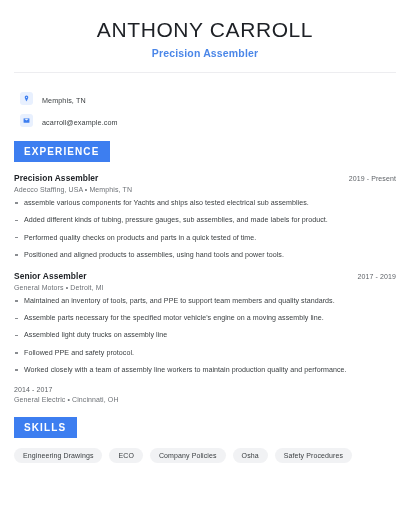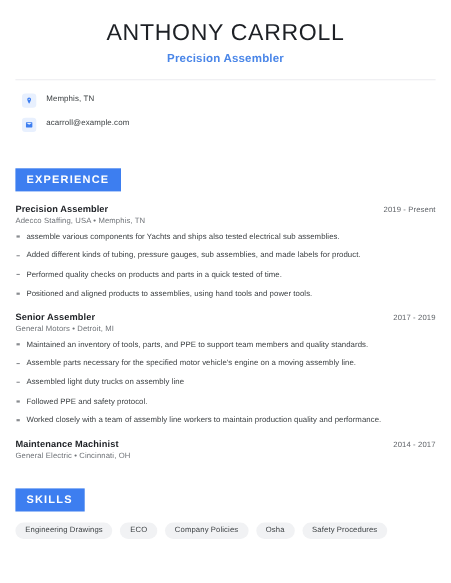--- a/index.html
+++ b/index.html
@@ -31,21 +31,21 @@
   .rule {
     margin-top: 13px;
     height: 1px;
     background: #ededf0;
   }
 
   
   .contact { margin-top: 12px; padding-left: 6px; }
   .contact-row {
     display: flex;
-    align-items: flex-start;
+    align-items: flex-end;
     height: 20px;
     margin-bottom: 2px;
   }
   .cicon {
     width: 13px;
     height: 13px;
     border-radius: 3px;
     background: #e8f0fe;
     display: flex;
     align-items: center;
@@ -54,21 +54,21 @@
   }
   .cicon svg { display: block; }
   .ctext {
     margin-left: 9px;
     font-size: 7.2px;
     color: #3c4043;
     letter-spacing: 0.1px;
   }
 
   
-  .section { margin-top: 26px; }
+  .section { margin-top: 14px; }
   .banner {
     display: inline-block;
     background: #3d7ef0;
     color: #ffffff;
     font-size: 10px;
     font-weight: bold;
     letter-spacing: 1.1px;
     padding: 5px 11px 5px 10px;
   }
 
@@ -195,21 +195,20 @@
         <li>Maintained an inventory of tools, parts, and PPE to support team members and quality standards.</li>
         <li>Assemble parts necessary for the specified motor vehicle's engine on a moving assembly line.</li>
         <li>Assembled light duty trucks on assembly line</li>
         <li>Followed PPE and safety protocol.</li>
         <li>Worked closely with a team of assembly line workers to maintain production quality and performance.</li>
       </ul>
     </div>
 
     <div class="job">
       <div class="job-head">
-        <span class="job-title">Maintenance Machinist</span>
         <span class="job-dates">2014 - 2017</span>
       </div>
       <div class="job-sub">General Electric  •  Cincinnati, OH</div>
     </div>
   </div>
 
   <div class="section">
     <div class="banner">SKILLS</div>
     <div class="skills-wrap">
       <div class="tags">

